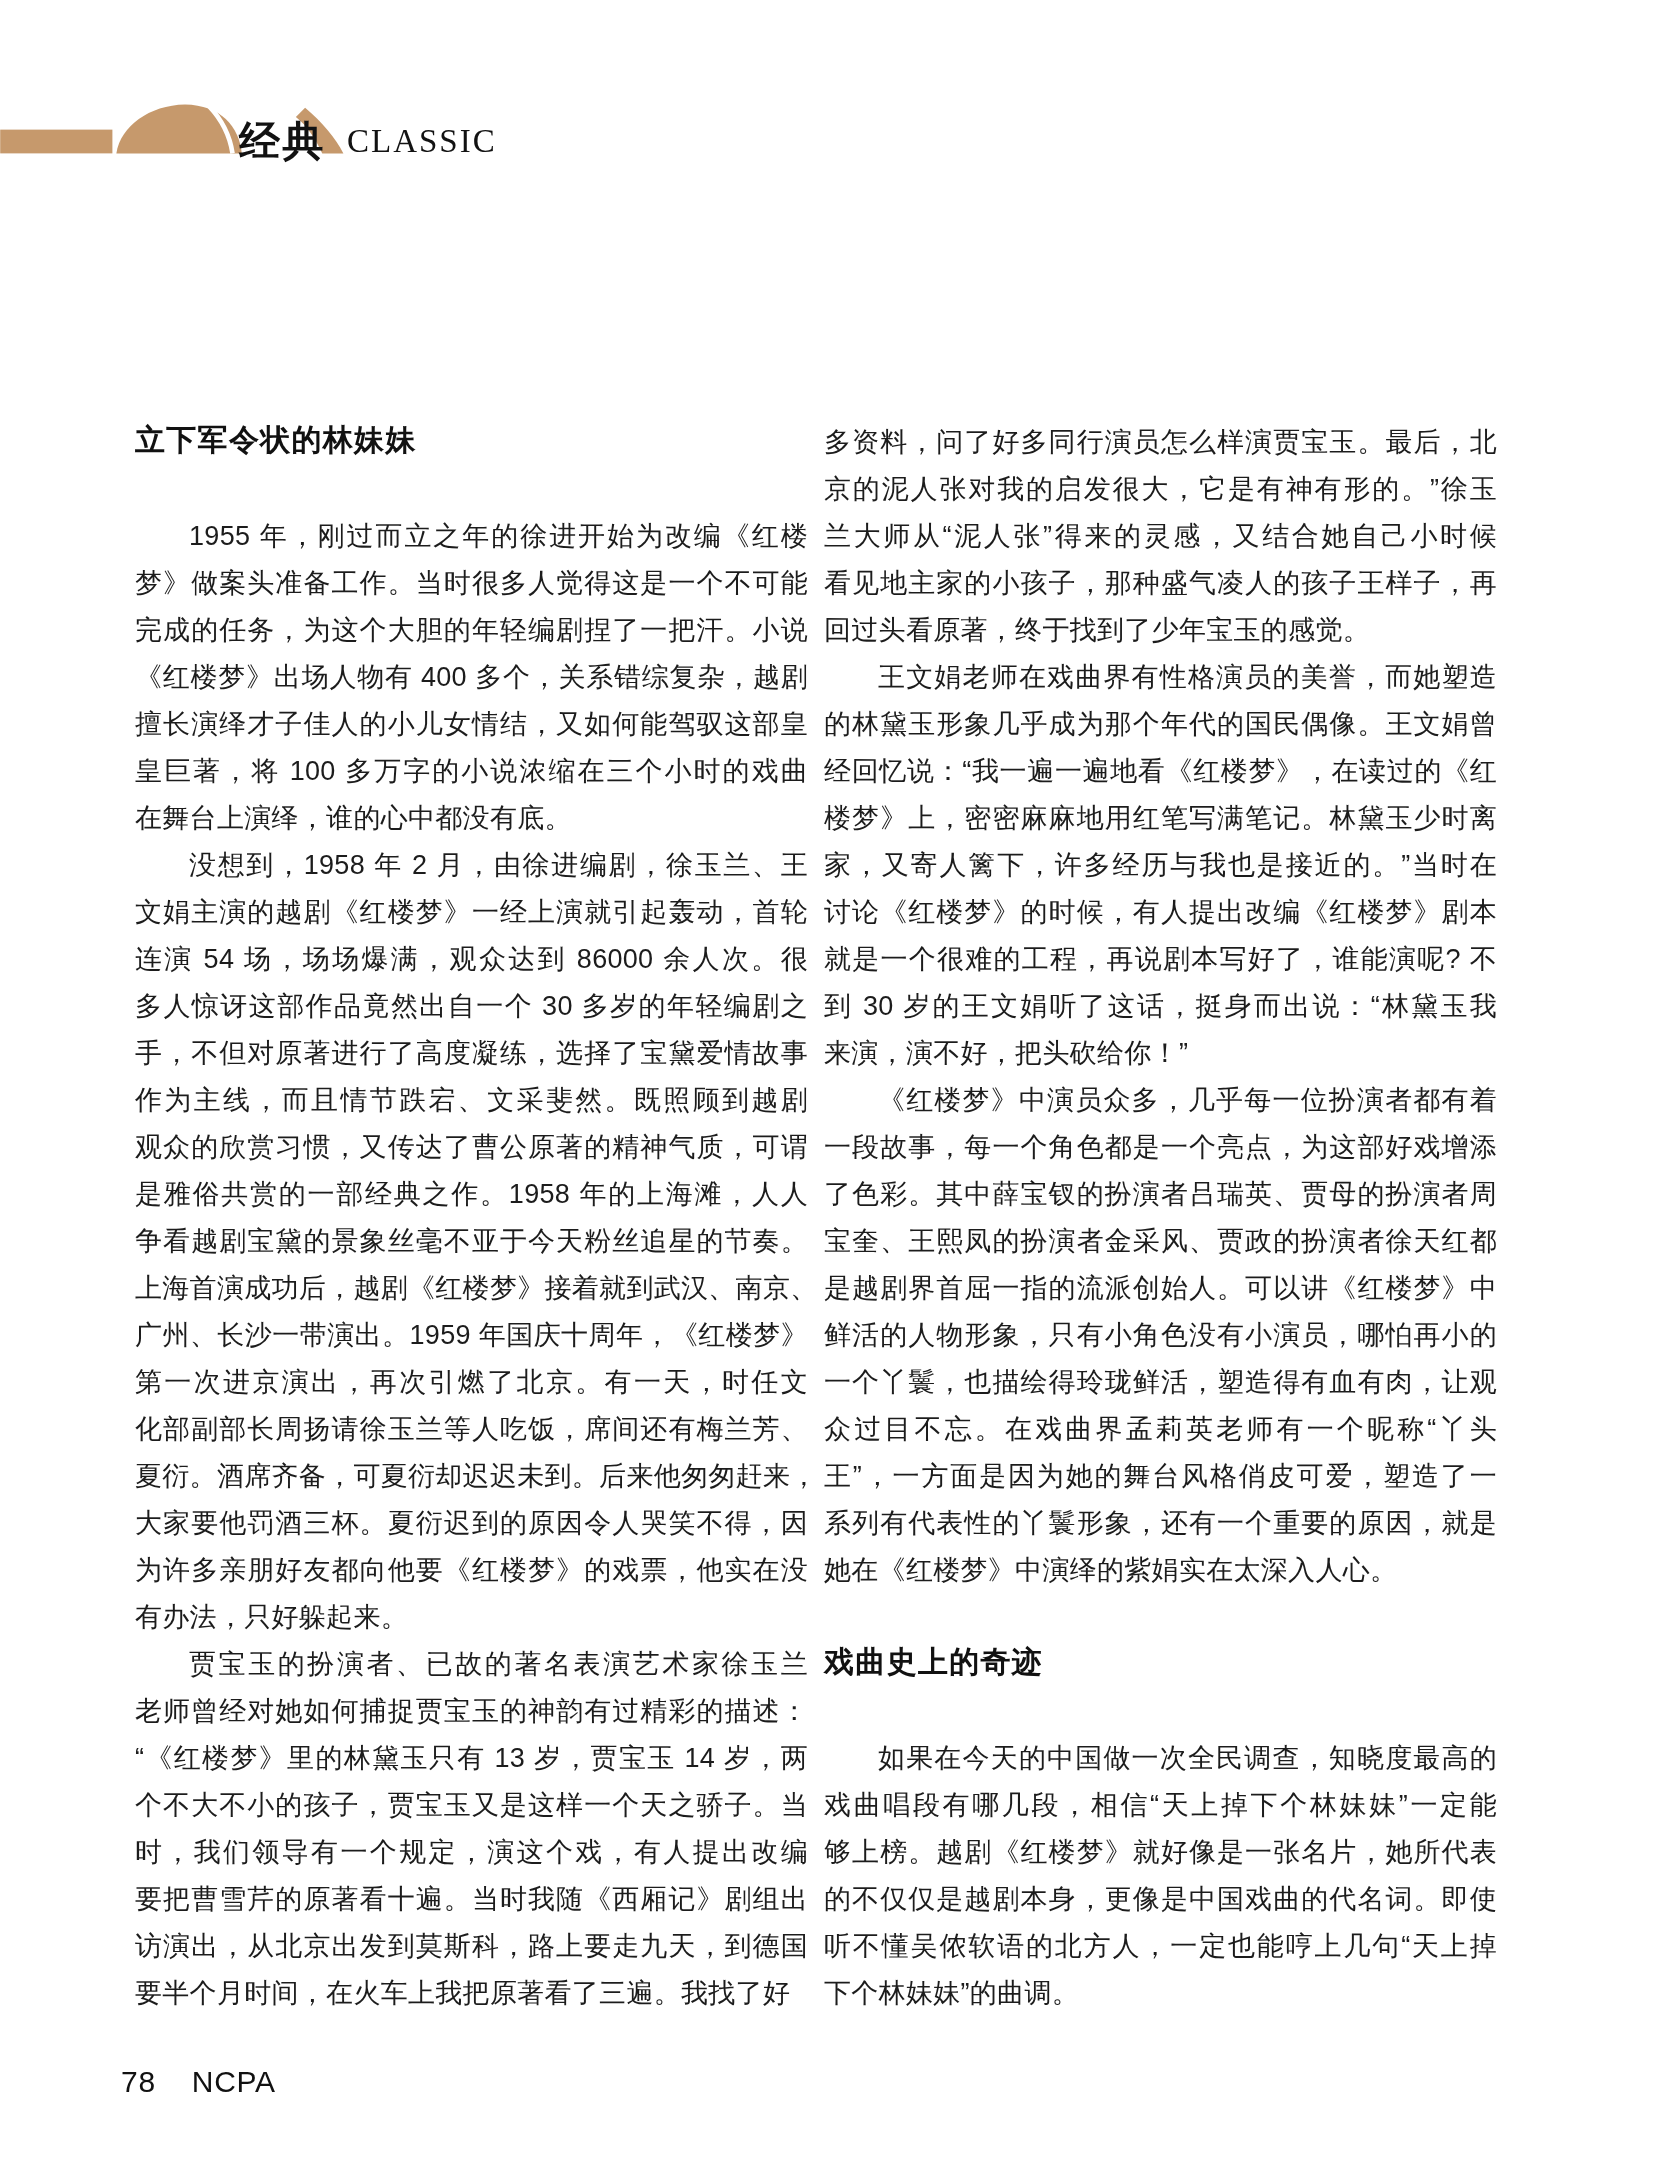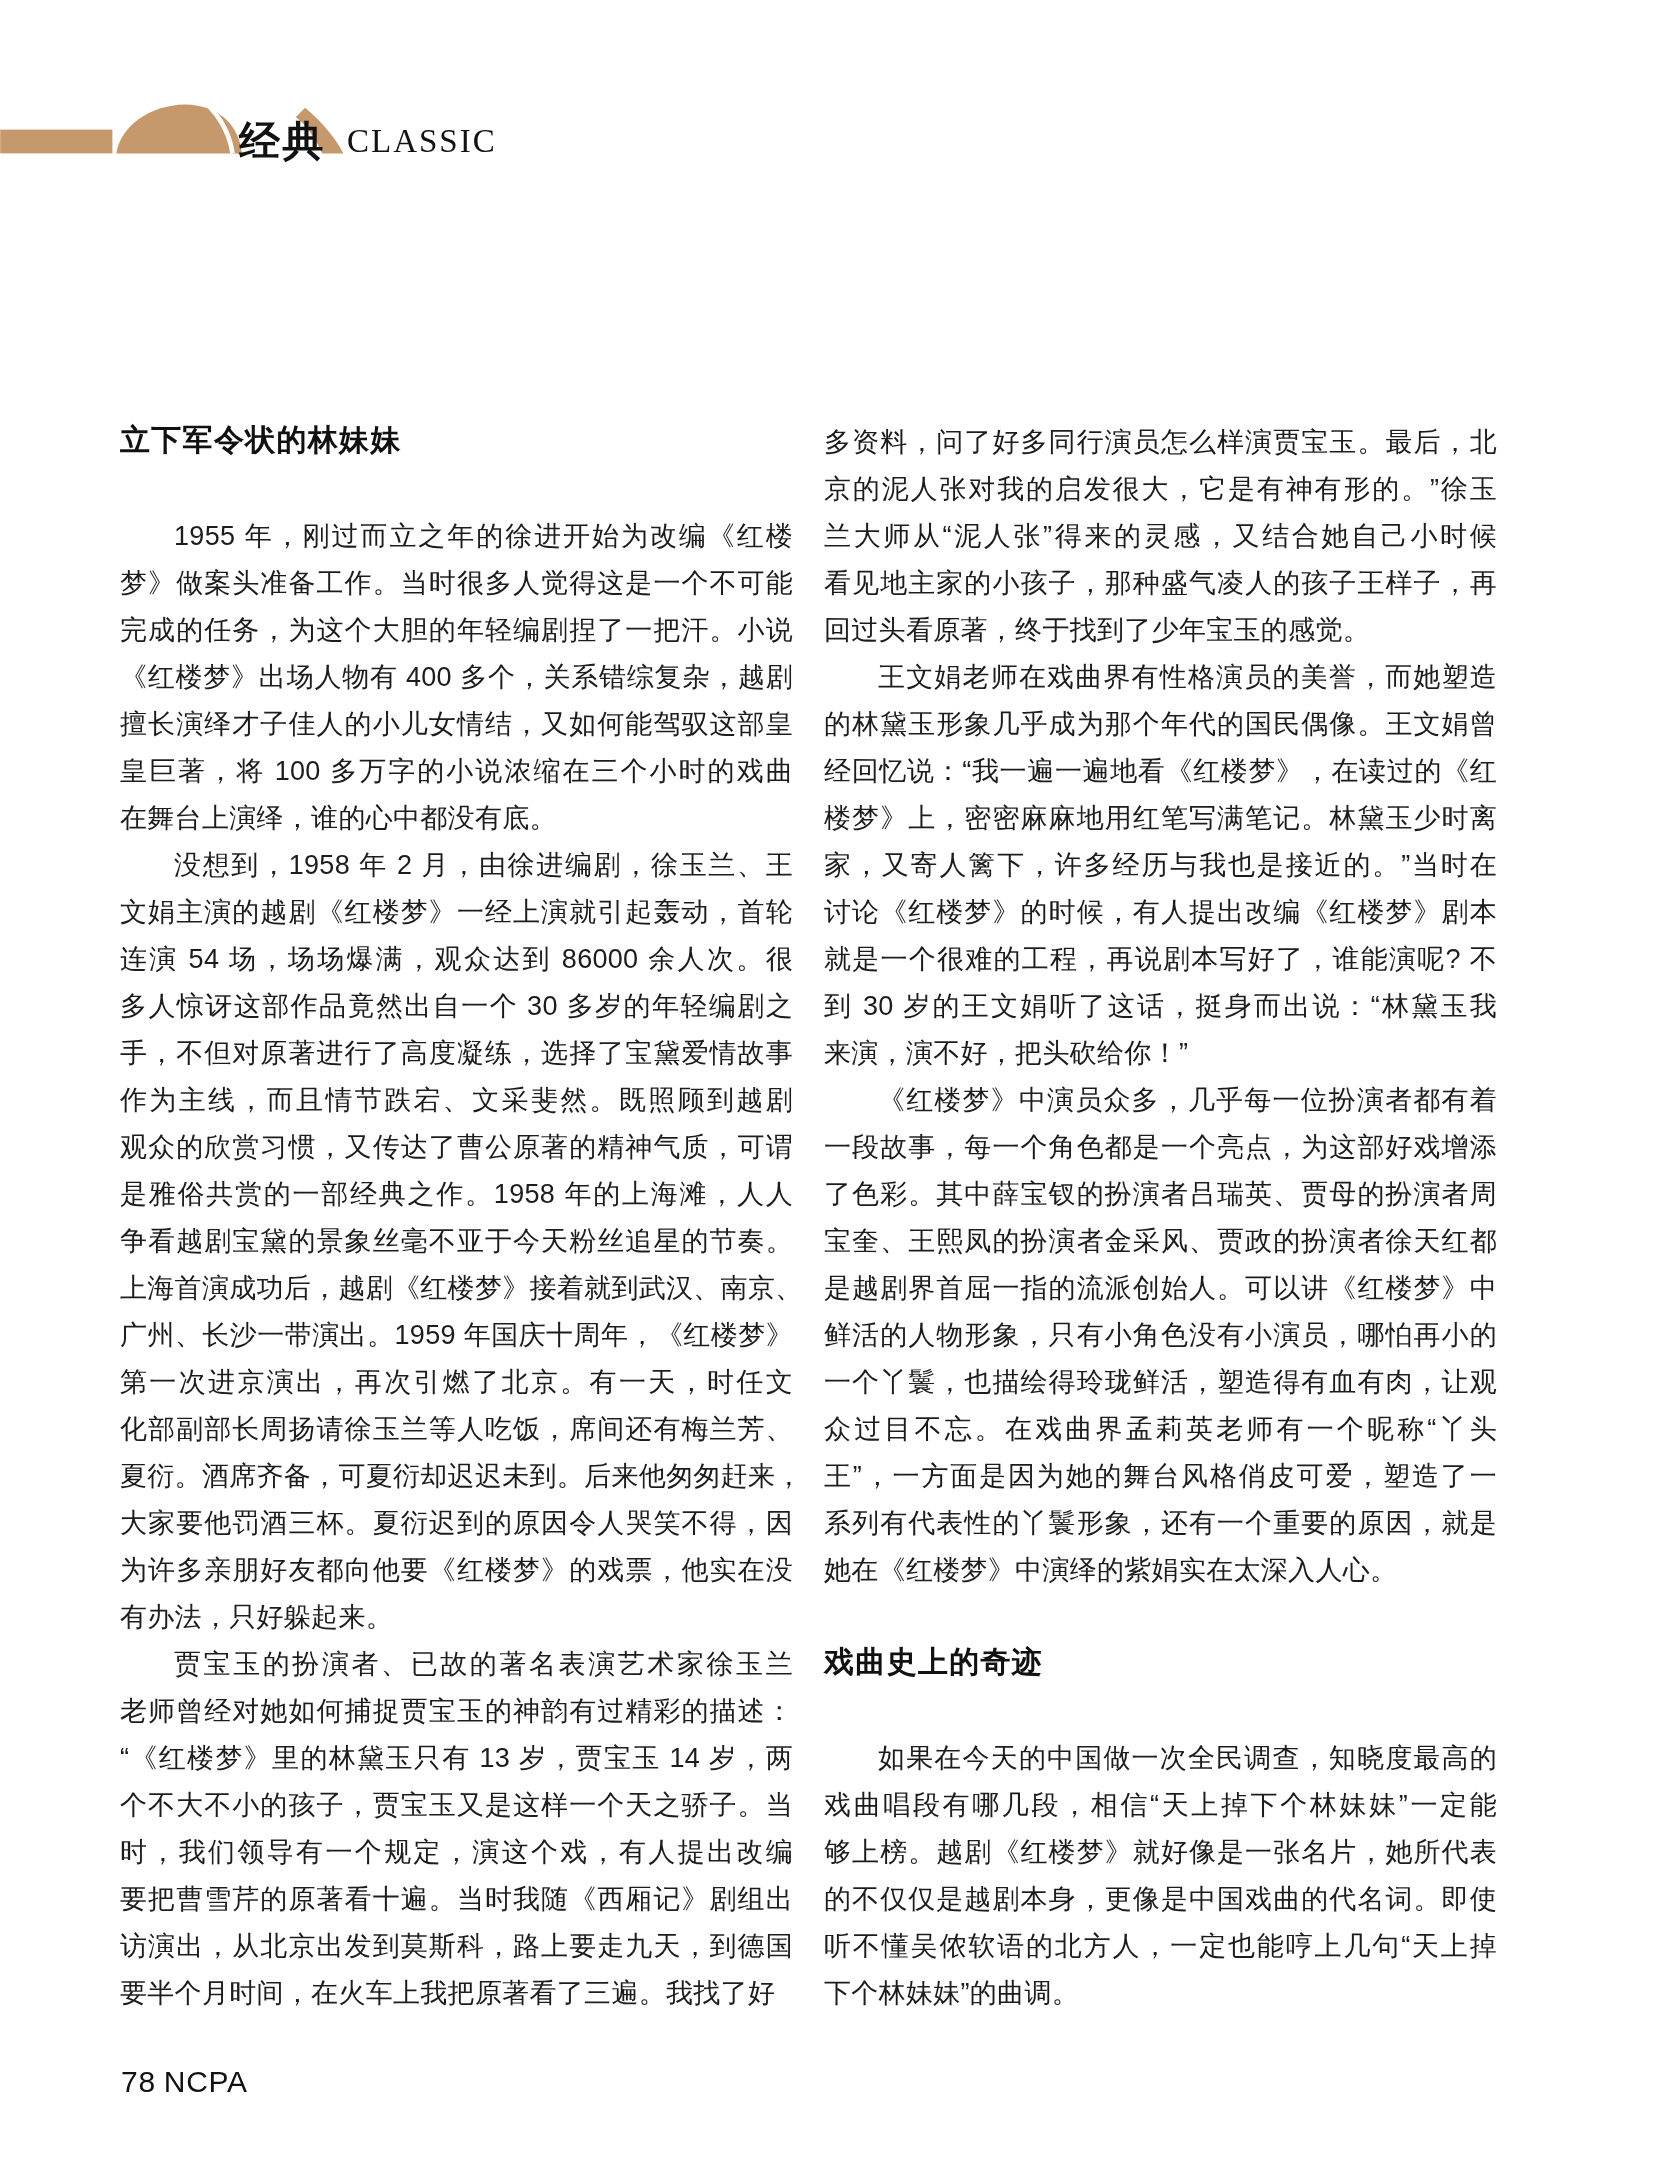--- a/index.html
+++ b/index.html
@@ -22,21 +22,21 @@
   }
   .brand-en {
     position: absolute; left: 347px; top: 125px;
     font-family: "Liberation Serif", "DejaVu Serif", serif;
     font-size: 33px; font-weight: 400; letter-spacing: 2px;
     color: #121212; line-height: 33px; white-space: nowrap;
   }
 
   
   .col { position: absolute; top: 419px; width: 673px; }
-  #col-left  { left: 120px; }
+  #col-left  { left: 135px; }
   #col-right { left: 824px; }
 
   .blk-heading {
     margin: 0; height: 94px;
     font-size: 30px; font-weight: 700; color: #111;
     line-height: 42px; letter-spacing: 1.3px;
     white-space: nowrap;
   }
   .blk-heading.gap-before { margin-top: 47px; }
 
@@ -50,21 +50,21 @@
   }
   .line.last { text-align-last: left; }
   .blk-para.indent .line:first-child { text-indent: 2em; }
 
   
   .ftr {
     position: absolute; left: 121px; top: 2065px;
     font-size: 30px; font-weight: 500; color: #111;
     letter-spacing: 0.7px;
   }
-  .ftr .pgnum { margin-right: 8px; }
+  .ftr .pgnum { margin-right: 36px; }
 </style>
 </head>
 <body>
 
 <header class="hdr">
   <svg class="logo-svg" viewBox="0 0 560 100" aria-hidden="true">
     <rect x="0" y="57" width="170" height="36" fill="#c6996c"></rect>
     <path d="M 176,93 C 182,52 226,20 280,19 C 334,20 362,52 366,93 Z" fill="#c6996c"></path>
     <path d="M 316,21 C 336,42 348,66 352,93" fill="none" stroke="#ffffff" stroke-width="7"></path>
     <path d="M 462,24 C 488,46 508,70 520,93 L 488,93 C 478,72 466,52 448,38 Z" fill="#c6996c"></path>

